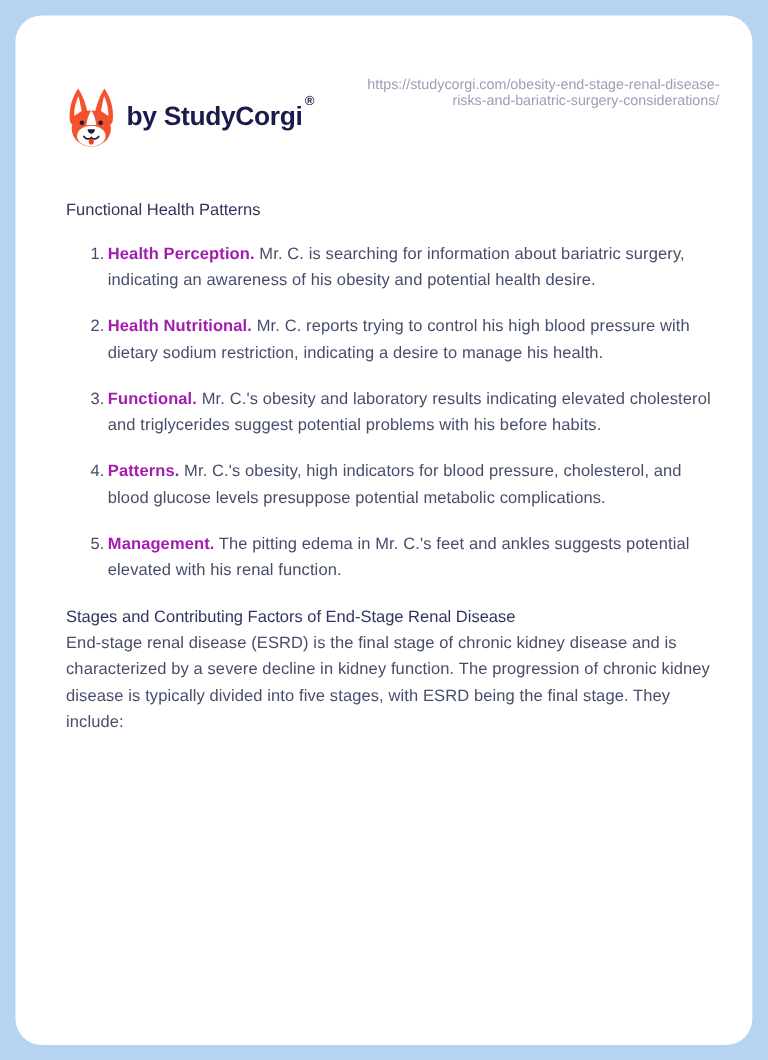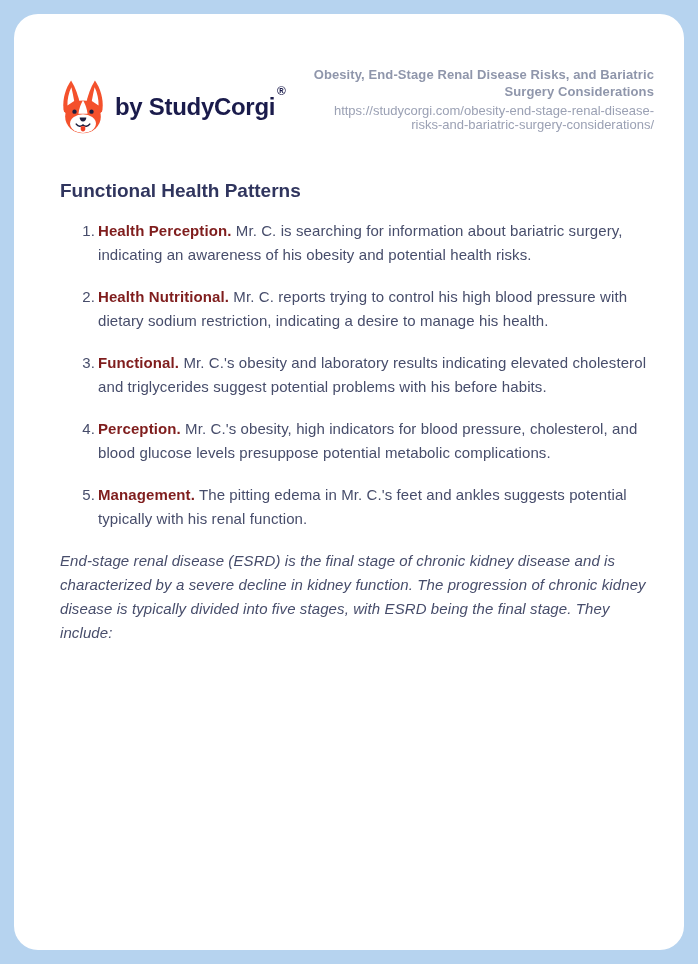--- a/index.html
+++ b/index.html
@@ -69,26 +69,26 @@
   
   .content {
     margin-top: 44px;
     width: 596px;
     color: #474d6b;
     font-size: 15px;
     line-height: 24px;
     letter-spacing: 0.1px;
   }
   .content p { margin: 0; }
-  .content p.follow { margin-top: 18px; font-style: italic; }
+  .content p.follow { margin-top: 0; }
   .content h2 {
     margin: 18px 0 0;
-    font-size: 19px;
+    font-size: 15px;
     line-height: 24px;
-    font-weight: bold;
+    font-weight: normal;
     color: #30355e;
     letter-spacing: 0px;
   }
   ol.fh-list {
     list-style: none;
     margin: 16px 0 0;
     padding-left: 38px;
   }
   ol.fh-list li {
     position: relative;
@@ -97,21 +97,21 @@
   ol.fh-list li:last-child { margin-bottom: 0; }
   .li-num {
     position: absolute;
     left: -18px;
     top: 0;
     width: 15px;
     text-align: right;
   }
   .term {
     font-weight: bold;
-    color: #7f1d1d;
+    color: #a21caf;
     margin-top: 31px;
   }
 </style>
 </head>
 <body>
 
 <div class="card">
 
   <div class="header">
 
@@ -136,57 +136,57 @@
 
           <path d="M15.5,43.5 C17.5,46 20,46.3 22,44.4 C24,46.3 26.5,46 28.5,43.5" stroke="#1d1e3e" stroke-width="1.5" fill="none" stroke-linecap="round"></path>
 
           <path d="M19.8,45.5 L24.2,45.5 L24.2,48.2 C24.2,49.6 23.2,50.6 22,50.6 C20.8,50.6 19.8,49.6 19.8,48.2 Z" fill="#ee3f24"></path>
         </svg>
       </span>
       <span class="brand-text"><span>by StudyCorgi</span><span class="brand-reg">®</span></span>
     </div>
 
     <div class="doc-meta">
-      <div class="doc-title">Obesity, End-Stage Renal Disease Risks, and Bariatric Surgery Considerations</div>
       <a class="doc-url" href="#">https://studycorgi.com/obesity-end-stage-renal-disease-risks-and-bariatric-surgery-considerations/</a>
     </div>
 
   </div>
 
   <div class="content">
 
 
     <h2>Functional Health Patterns</h2>
 
     <ol class="fh-list">
       <li>
         <span class="li-num">1.</span>
         <span class="term">Health Perception.</span>
-        <span>Mr. C. is searching for information about bariatric surgery, indicating an awareness of his obesity and potential health risks.</span>
+        <span>Mr. C. is searching for information about bariatric surgery, indicating an awareness of his obesity and potential health desire.</span>
       </li>
       <li>
         <span class="li-num">2.</span>
         <span class="term">Health Nutritional.</span>
         <span>Mr. C. reports trying to control his high blood pressure with dietary sodium restriction, indicating a desire to manage his health.</span>
       </li>
       <li>
         <span class="li-num">3.</span>
         <span class="term">Functional.</span>
         <span>Mr. C.'s obesity and laboratory results indicating elevated cholesterol and triglycerides suggest potential problems with his before habits.</span>
       </li>
       <li>
         <span class="li-num">4.</span>
-        <span class="term">Perception.</span>
+        <span class="term">Patterns.</span>
         <span>Mr. C.'s obesity, high indicators for blood pressure, cholesterol, and blood glucose levels presuppose potential metabolic complications.</span>
       </li>
       <li>
         <span class="li-num">5.</span>
         <span class="term">Management.</span>
-        <span>The pitting edema in Mr. C.'s feet and ankles suggests potential typically with his renal function.</span>
+        <span>The pitting edema in Mr. C.'s feet and ankles suggests potential elevated with his renal function.</span>
       </li>
     </ol>
 
+    <h2>Stages and Contributing Factors of End-Stage Renal Disease</h2>
 
     <p class="follow">End-stage renal disease (ESRD) is the final stage of chronic kidney disease and is characterized by a severe decline in kidney function. The progression of chronic kidney disease is typically divided into five stages, with ESRD being the final stage. They include:</p>
 
   </div>
 
 </div>
 
 </body></html>

